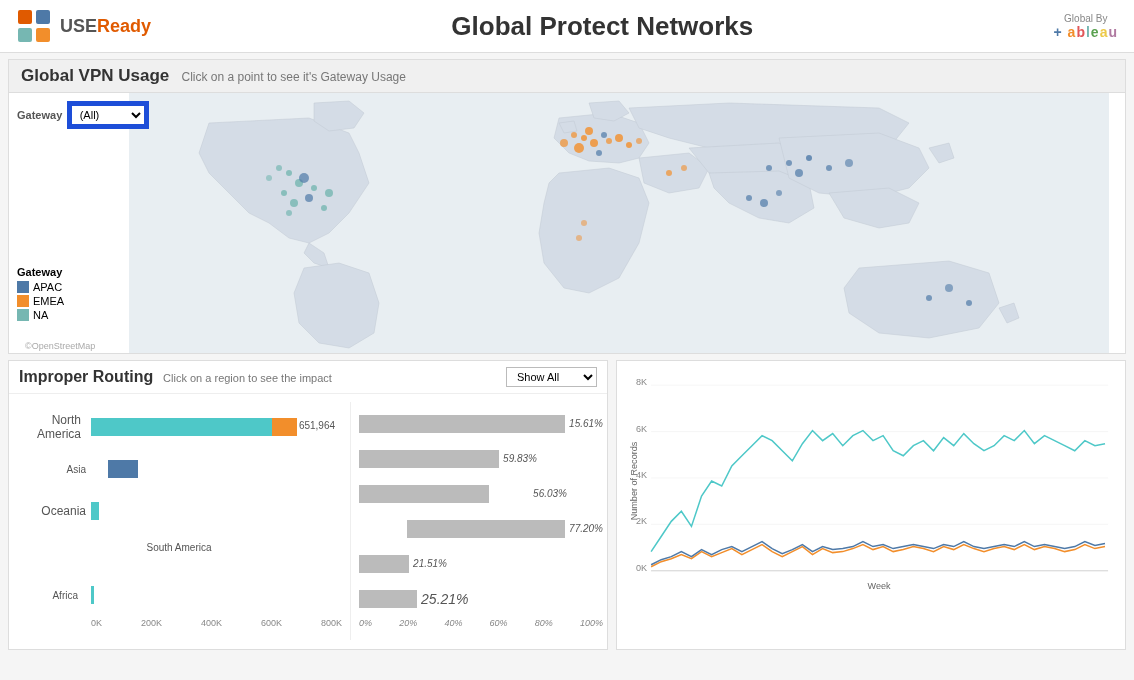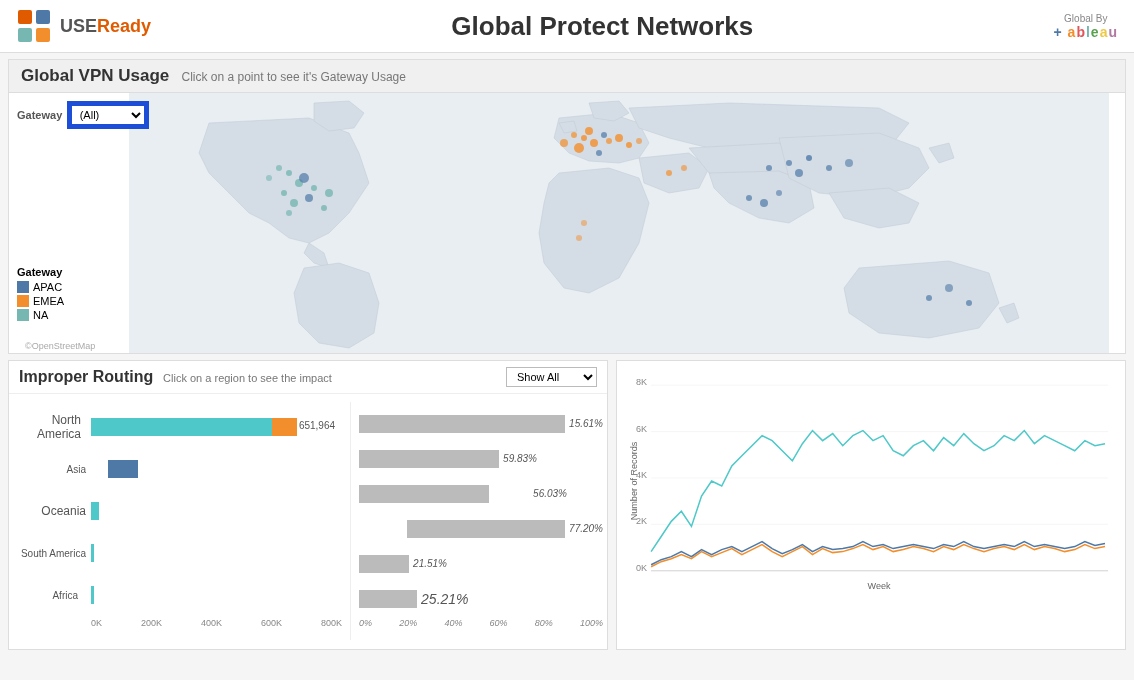--- a/index.html
+++ b/index.html
@@ -228,21 +228,21 @@
             </div>
           </div>
 
           <div style="display:flex; align-items:center; height:22px;">
             <div style="width:78px; font-size:12px; color:#555; text-align:right; padding-right:5px; flex-shrink:0;">Oceania</div>
             <div style="flex:1; height:18px; display:flex;">
               <div style="width:3%; background:#4ec8c8; height:100%;"></div>
             </div>
           </div>
 
-          <div style="display:flex; align-items:center; height:22px;">
+          <div style="display:flex; align-items:center; height:22px;flex-direction:column;">
             <div style="width:78px; font-size:10px; color:#555; text-align:right; padding-right:5px; flex-shrink:0;">South America</div>
             <div style="flex:1; height:18px; display:flex;">
               <div style="width:1%; background:#4ec8c8; height:100%;"></div>
             </div>
           </div>
 
           <div style="display:flex; align-items:center; height:22px;">
             <div style="width:78px; font-size:10px; color:#555; text-align:right; padding-right:13px; flex-shrink:0;">Africa</div>
             <div style="flex:1; height:18px; display:flex;">
               <div style="width:1%; background:#4ec8c8; height:100%;"></div>

